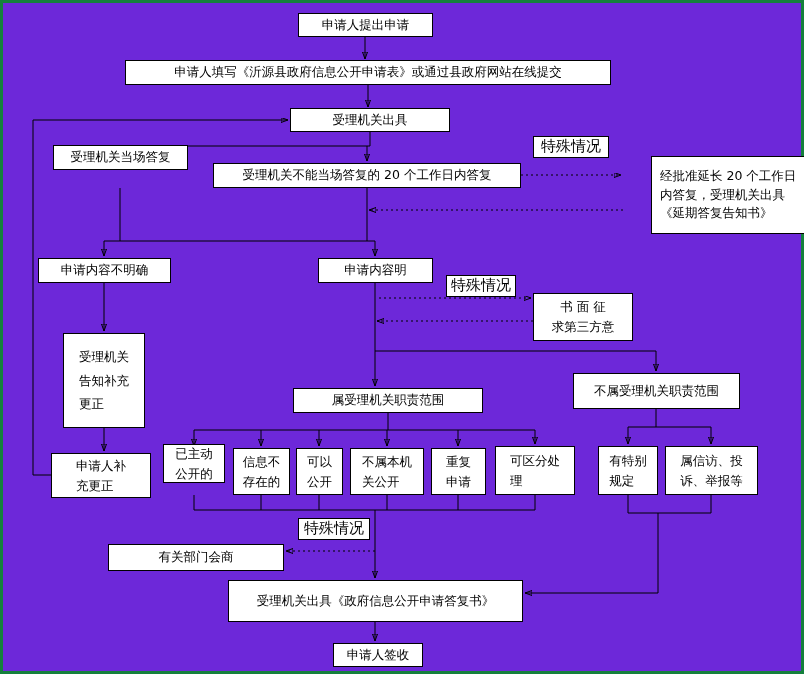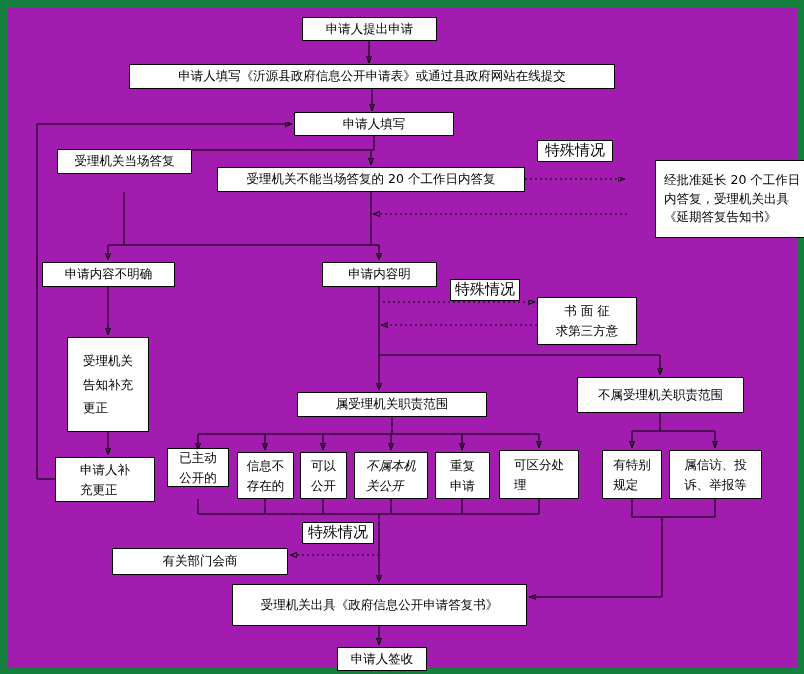--- a/index.html
+++ b/index.html
@@ -1,18 +1,18 @@
 <!DOCTYPE html>
 <html><head>
 <meta charset="utf-8">
 <style>
   html,body{margin:0;padding:0;background:#fff;}
   #canvas{
-    position:relative;width:804px;height:674px;background:#a21caf;
-    border:7px solid #15803d;box-sizing:border-box;
+    position:relative;width:804px;height:674px;background:#6d28d9;
+    border:3px solid #15803d;box-sizing:border-box;
     font-family:"DejaVu Sans",sans-serif;color:#000;
   }
   svg.connectors{position:absolute;left:0;top:0;width:804px;height:674px;}
   svg.connectors line,svg.connectors path{stroke:#000;stroke-width:1;fill:none;}
   svg.connectors line.d{stroke-dasharray:2,3;}
   .node{
     position:absolute;background:#fff;border:1px solid #000;box-sizing:border-box;
     display:flex;align-items:center;justify-content:center;text-align:center;
     font-size:12.5px;line-height:1.3;white-space:pre-line;
   }
@@ -29,21 +29,21 @@
   .n-clear{left:315px;top:255px;width:115px;height:25px;}
   .n-sp2{left:443px;top:272px;width:70px;height:22px;}
   .n-third{left:530px;top:290px;width:100px;height:48px;line-height:1.6;}
   .n-notify{left:60px;top:330px;width:82px;height:95px;line-height:1.9;}
   .n-inscope{left:290px;top:385px;width:190px;height:25px;}
   .n-outscope{left:570px;top:370px;width:167px;height:36px;}
   .n-supp{left:48px;top:450px;width:100px;height:45px;line-height:1.6;}
   .n-already{left:160px;top:441px;width:62px;height:39px;line-height:1.6;}
   .n-notexist{left:230px;top:445px;width:57px;height:47px;line-height:1.6;}
   .n-canpub{left:293px;top:445px;width:47px;height:47px;line-height:1.6;}
-  .n-notthis{left:347px;top:445px;width:74px;height:47px;line-height:1.6;font-style:italic;}
+  .n-notthis{left:347px;top:445px;width:74px;height:47px;line-height:1.6;}
   .n-repeat{left:428px;top:445px;width:55px;height:47px;line-height:1.6;}
   .n-sep{left:492px;top:443px;width:80px;height:49px;line-height:1.6;}
   .n-rule{left:595px;top:443px;width:60px;height:49px;line-height:1.6;}
   .n-petition{left:662px;top:443px;width:93px;height:49px;line-height:1.6;}
   .n-sp3{left:295px;top:515px;width:72px;height:22px;}
   .n-consult{left:105px;top:541px;width:176px;height:27px;}
   .n-reply{left:225px;top:577px;width:295px;height:42px;}
   .n-sign{left:330px;top:640px;width:90px;height:24px;}
 </style>
 </head>
@@ -92,21 +92,21 @@
 
     <line class="d" x1="518" y1="172" x2="618" y2="172" marker-end="url(#arw)"></line>
     <line class="d" x1="620" y1="207" x2="366" y2="207" marker-end="url(#arw)"></line>
     <line class="d" x1="376" y1="295" x2="528" y2="295" marker-end="url(#arw)"></line>
     <line class="d" x1="530" y1="318" x2="374" y2="318" marker-end="url(#arw)"></line>
     <line class="d" x1="372" y1="548" x2="283" y2="548" marker-end="url(#arw)"></line>
   </svg>
 
   <div class="node n-apply">申请人提出申请</div>
   <div class="node n-fill">申请人填写《沂源县政府信息公开申请表》或通过县政府网站在线提交</div>
-  <div class="node n-register">申请人填写</div>
+  <div class="node n-register">受理机关出具</div>
   <div class="node n-sp1 sp">特殊情况</div>
   <div class="node n-onspot">受理机关当场答复</div>
   <div class="node n-cannot">受理机关不能当场答复的 20 个工作日内答复</div>
   <div class="node n-extend">经批准延长 20 个工作日内答复，受理机关出具《延期答复告知书》</div>
   <div class="node n-unclear">申请内容不明确</div>
   <div class="node n-clear">申请内容明</div>
   <div class="node n-sp2 sp">特殊情况</div>
   <div class="node n-third">书 面 征
 求第三方意</div>
   <div class="node n-notify ml">受理机关

